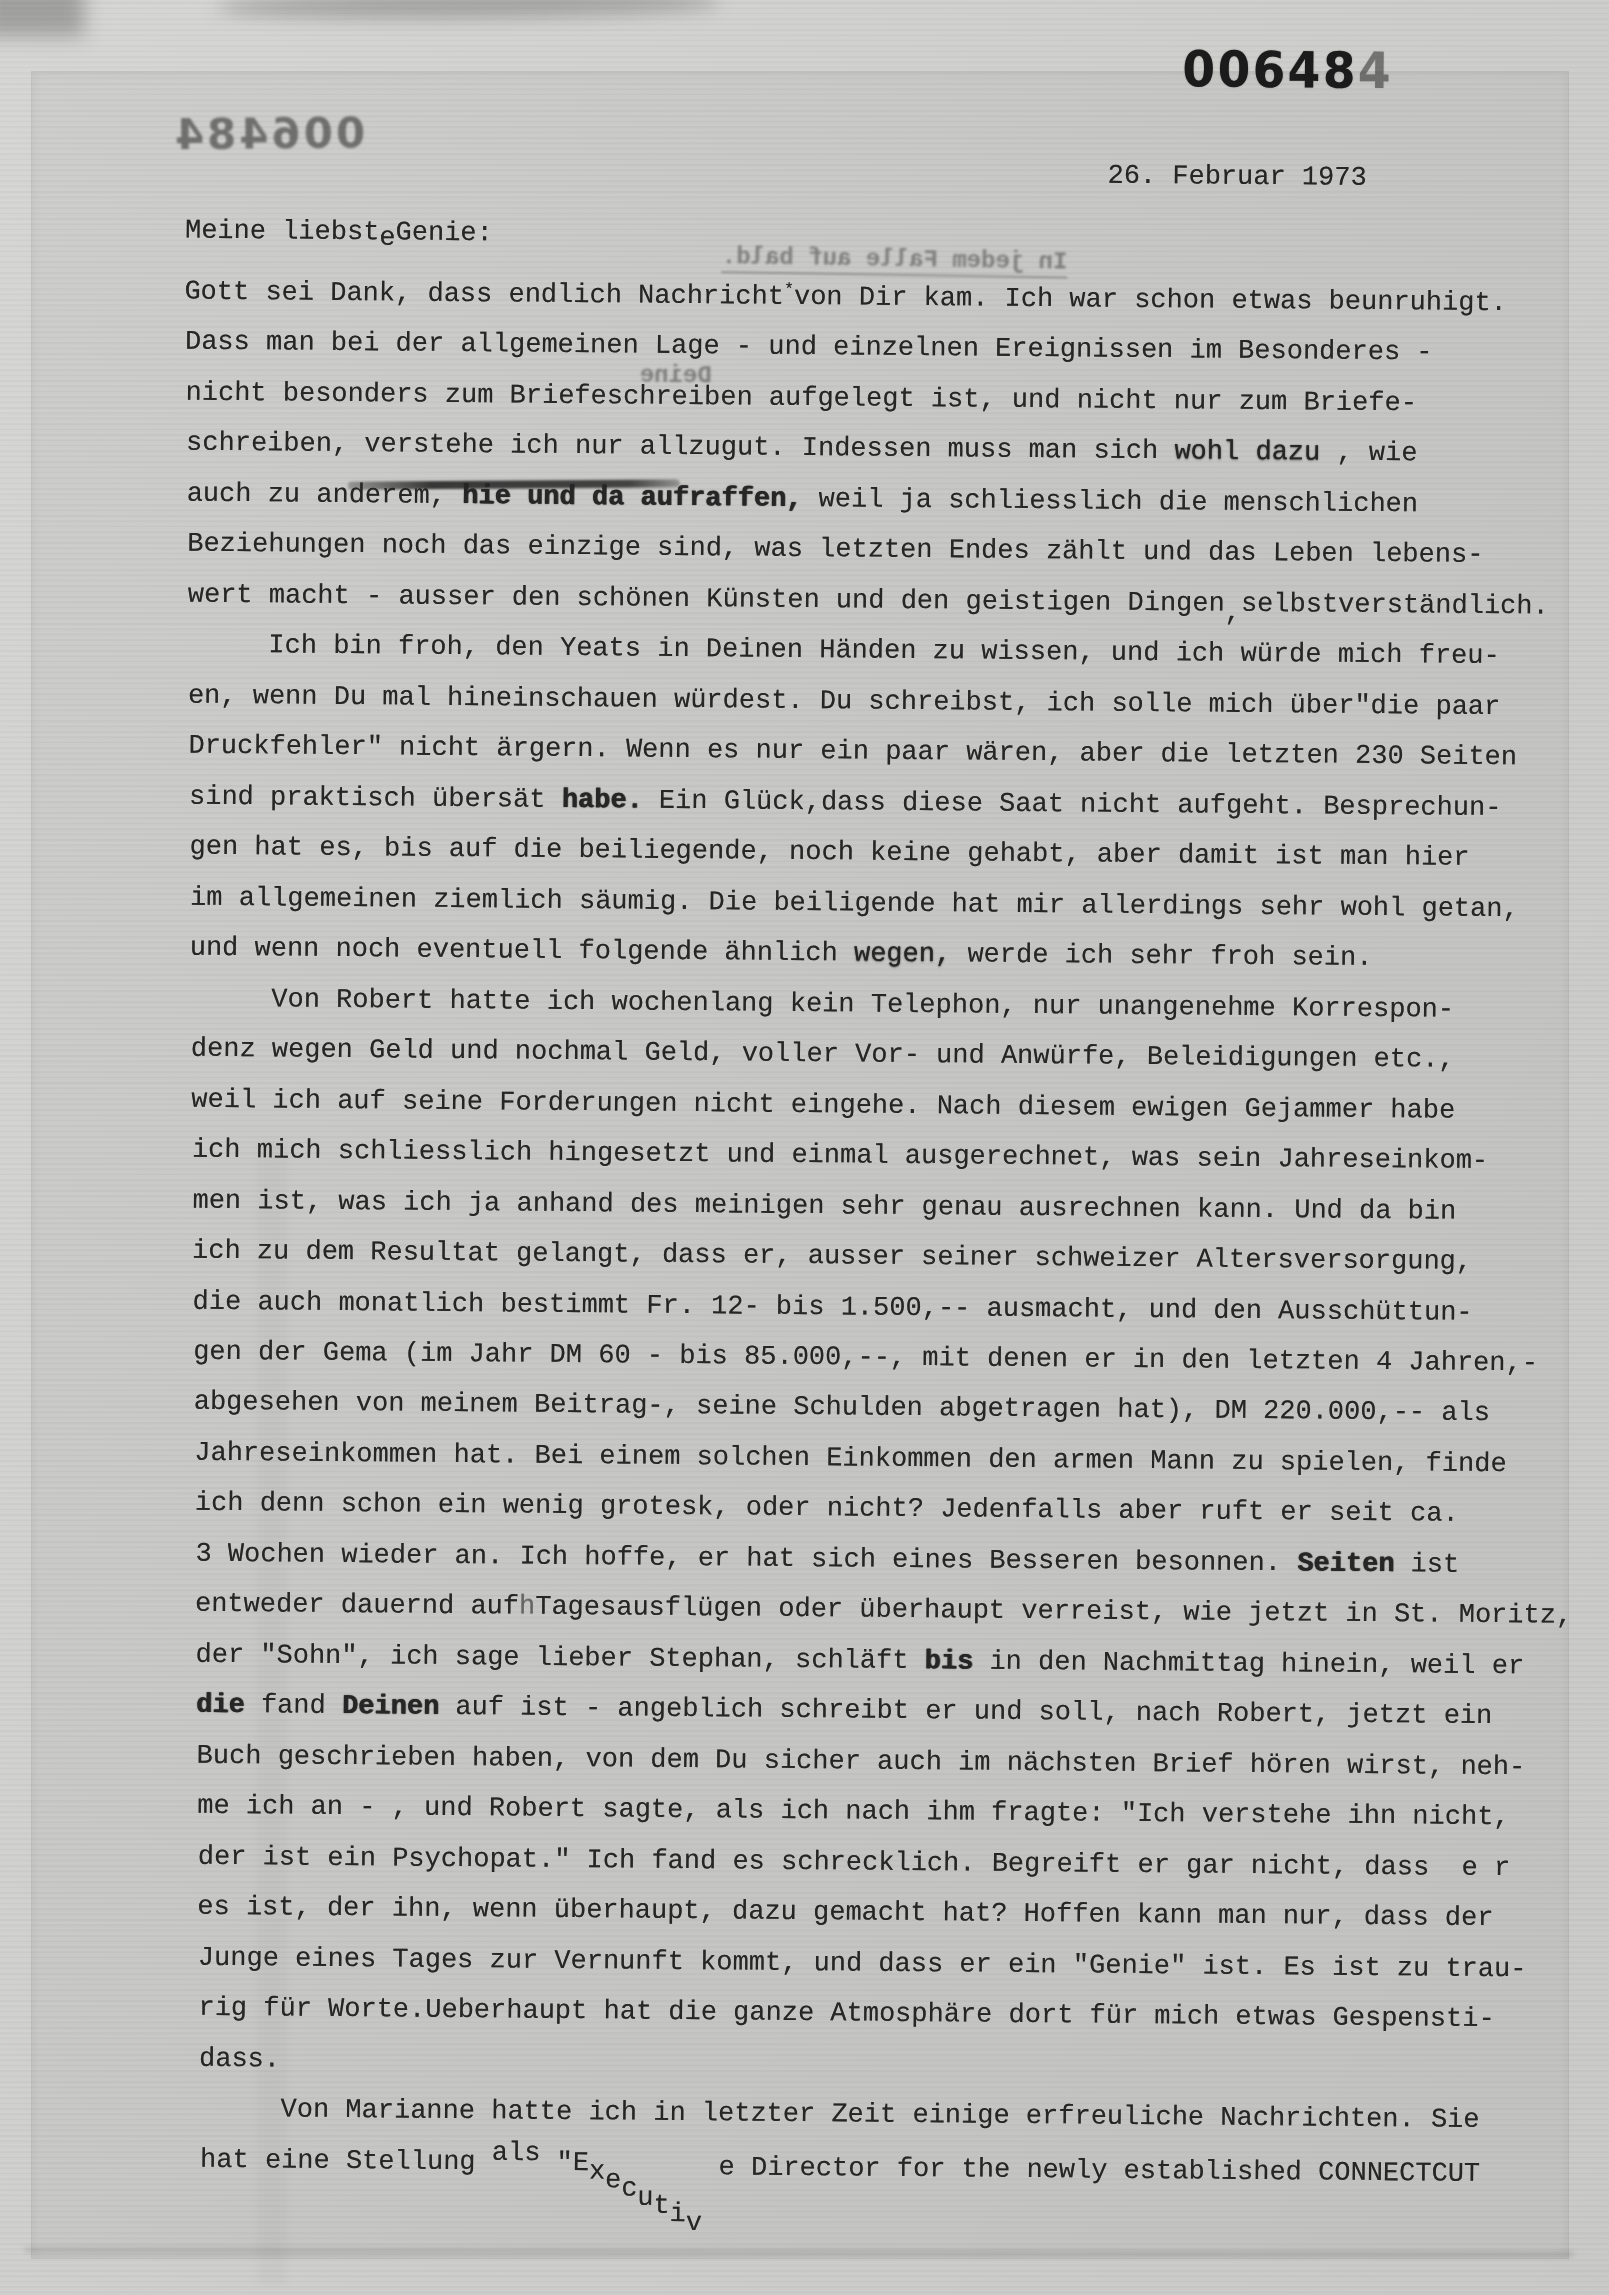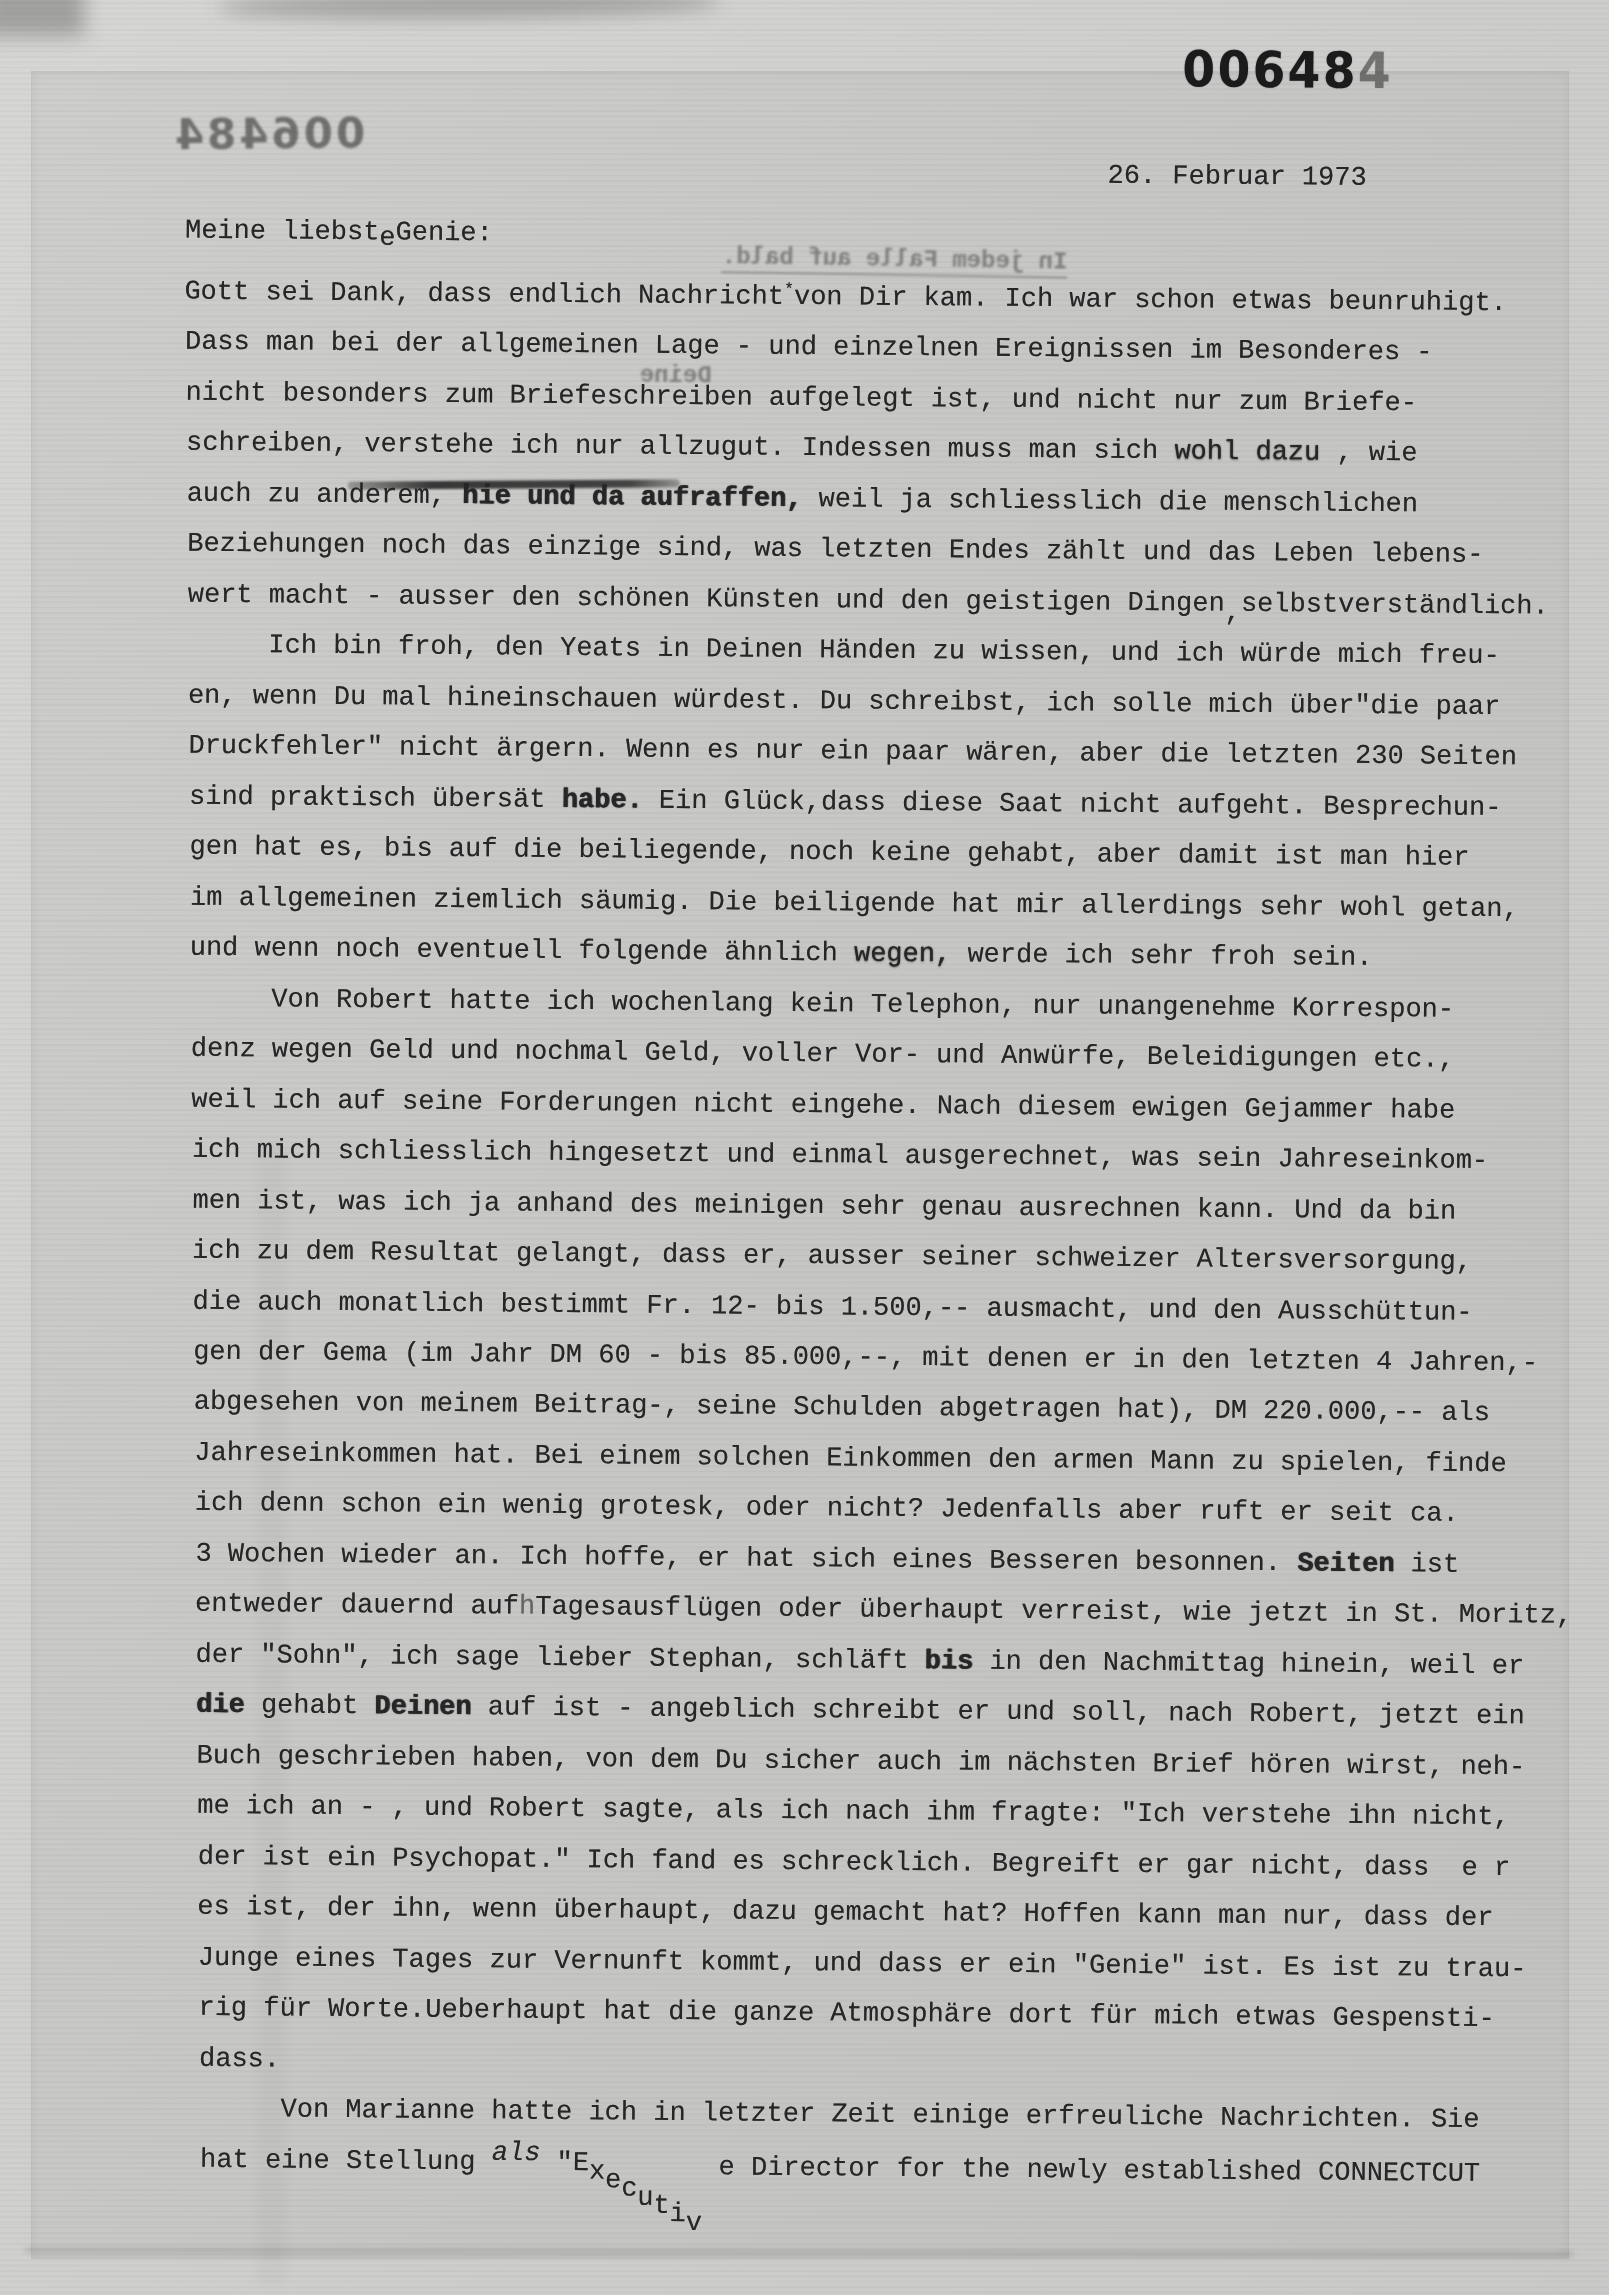--- a/index.html
+++ b/index.html
@@ -81,21 +81,21 @@
     background:linear-gradient(90deg, rgba(55,55,55,.35), rgba(30,30,30,.85) 25%, rgba(35,35,35,.8) 85%, rgba(70,70,70,.4));
     border-radius:4.2px;transform:rotate(-0.9deg);filter:blur(0.9px);
   }
 
   #letter-body .tline{position:absolute;font-size:27px;line-height:50px;}
   .seg-overtype{font-weight:bold;text-shadow:0 0 1.2px rgba(25,25,25,.9),0.9px 0 0 rgba(25,25,25,.55);}
   .seg-smudge{text-shadow:0 0 1.2px rgba(30,30,30,.8),0 1.2px 1.8px rgba(60,60,60,.5);}
   .seg-ghost{color:rgba(90,90,90,.5);filter:blur(0.7px);}
   .seg-sup{display:inline-block;transform:translateY(-9.6px);font-size:.62em;}
   .seg-sub{display:inline-block;transform:translateY(9px);}
-  .seg-raise{display:inline-block;transform:translateY(-9.6px);font-style:italic;}
+  .seg-raise{display:inline-block;transform:translateY(-9.6px);}
   .seg-rest{display:inline-block;transform:translateY(3px);}
   .slide-char{display:inline-block;}
 </style>
 </head>
 <body>
 
 <div class="paper-texture"></div>
 <div class="under-sheet"></div>
 <div class="corner-shade"></div>
 <div class="top-edge-shadow"></div>
@@ -139,21 +139,21 @@
       <div class="tline typed" style="top: 1174px; left: 203px;">men ist, was ich ja anhand des meinigen sehr genau ausrechnen kann. Und da bin</div>
       <div class="tline typed" style="top: 1224px; left: 203px;">ich zu dem Resultat gelangt, dass er, ausser seiner schweizer Altersversorgung,</div>
       <div class="tline typed" style="top: 1275px; left: 204px;">die auch monatlich bestimmt Fr. 12- bis 1.500,-- ausmacht, und den Ausschüttun-</div>
       <div class="tline typed" style="top: 1325px; left: 205px;">gen der Gema (im Jahr DM 60 - bis 85.000,--, mit denen er in den letzten 4 Jahren,-</div>
       <div class="tline typed" style="top: 1375px; left: 206px;">abgesehen von meinem Beitrag-, seine Schulden abgetragen hat), DM 220.000,-- als</div>
       <div class="tline typed" style="top: 1426px; left: 207px;">Jahreseinkommen hat. Bei einem solchen Einkommen den armen Mann zu spielen, finde</div>
       <div class="tline typed" style="top: 1476px; left: 208px;">ich denn schon ein wenig grotesk, oder nicht? Jedenfalls aber ruft er seit ca.</div>
       <div class="tline typed" style="top: 1527px; left: 209px;"><span>3 Wochen wieder an. Ich hoffe, er hat sich eines Besseren besonnen. </span><span class="seg-overtype">Seiten</span><span> ist</span></div>
       <div class="tline typed" style="top: 1577px; left: 209px;"><span>entweder dauernd auf</span><span class="seg-ghost">h</span><span>Tagesausflügen oder überhaupt verreist, wie jetzt in St. Moritz,</span></div>
       <div class="tline typed" style="top: 1628px; left: 210px;"><span>der "Sohn", ich sage lieber Stephan, schläft </span><span class="seg-overtype">bis</span><span> in den Nachmittag hinein, weil er</span></div>
-      <div class="tline typed" style="top: 1678px; left: 211px;"><span class="seg-overtype">die</span><span> gehabt </span><span class="seg-overtype">Deinen</span><span> auf ist - angeblich schreibt er und soll, nach Robert, jetzt ein</span></div>
+      <div class="tline typed" style="top: 1678px; left: 211px;"><span class="seg-overtype">die</span><span> fand </span><span class="seg-overtype">Deinen</span><span> auf ist - angeblich schreibt er und soll, nach Robert, jetzt ein</span></div>
       <div class="tline typed" style="top: 1729px; left: 212px;">Buch geschrieben haben, von dem Du sicher auch im nächsten Brief hören wirst, neh-</div>
       <div class="tline typed" style="top: 1779px; left: 213px;">me ich an - , und Robert sagte, als ich nach ihm fragte: "Ich verstehe ihn nicht,</div>
       <div class="tline typed" style="top: 1830px; left: 214px;">der ist ein Psychopat." Ich fand es schrecklich. Begreift er gar nicht, dass  e r</div>
       <div class="tline typed" style="top: 1880px; left: 214px;">es ist, der ihn, wenn überhaupt, dazu gemacht hat? Hoffen kann man nur, dass der</div>
       <div class="tline typed" style="top: 1931px; left: 215px;">Junge eines Tages zur Vernunft kommt, und dass er ein "Genie" ist. Es ist zu trau-</div>
       <div class="tline typed" style="top: 1981px; left: 216px;">rig für Worte.Ueberhaupt hat die ganze Atmosphäre dort für mich etwas Gespensti-</div>
       <div class="tline typed" style="top: 2032px; left: 217px;">dass.</div>
       <div class="tline typed" style="top: 2082px; left: 218px;">     Von Marianne hatte ich in letzter Zeit einige erfreuliche Nachrichten. Sie</div>
       <div class="tline typed" style="top: 2133px; left: 219px;"><span>hat eine Stellung </span><span class="seg-raise">als</span><span> "E</span><span class="slide-char" style="transform: translateY(8.4px);">x</span><span class="slide-char" style="transform: translateY(17px);">e</span><span class="slide-char" style="transform: translateY(25px);">c</span><span class="slide-char" style="transform: translateY(34px);">u</span><span class="slide-char" style="transform: translateY(42px);">t</span><span class="slide-char" style="transform: translateY(50px);">i</span><span class="slide-char" style="transform: translateY(59px);">v</span><span class="seg-rest"> e Director for the newly established CONNECTCUT</span></div>
     </div>

